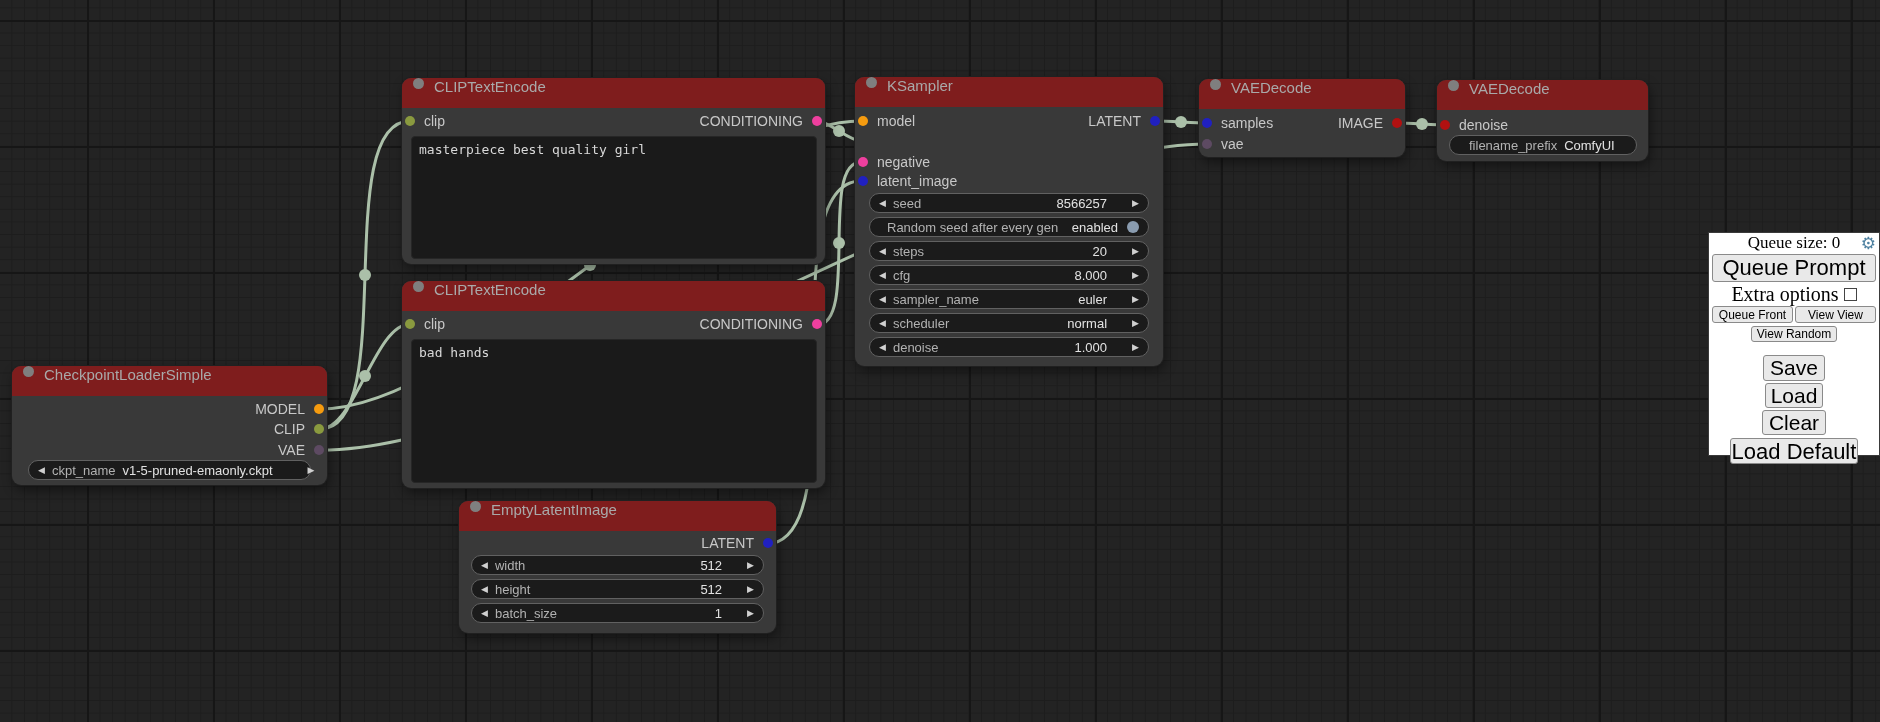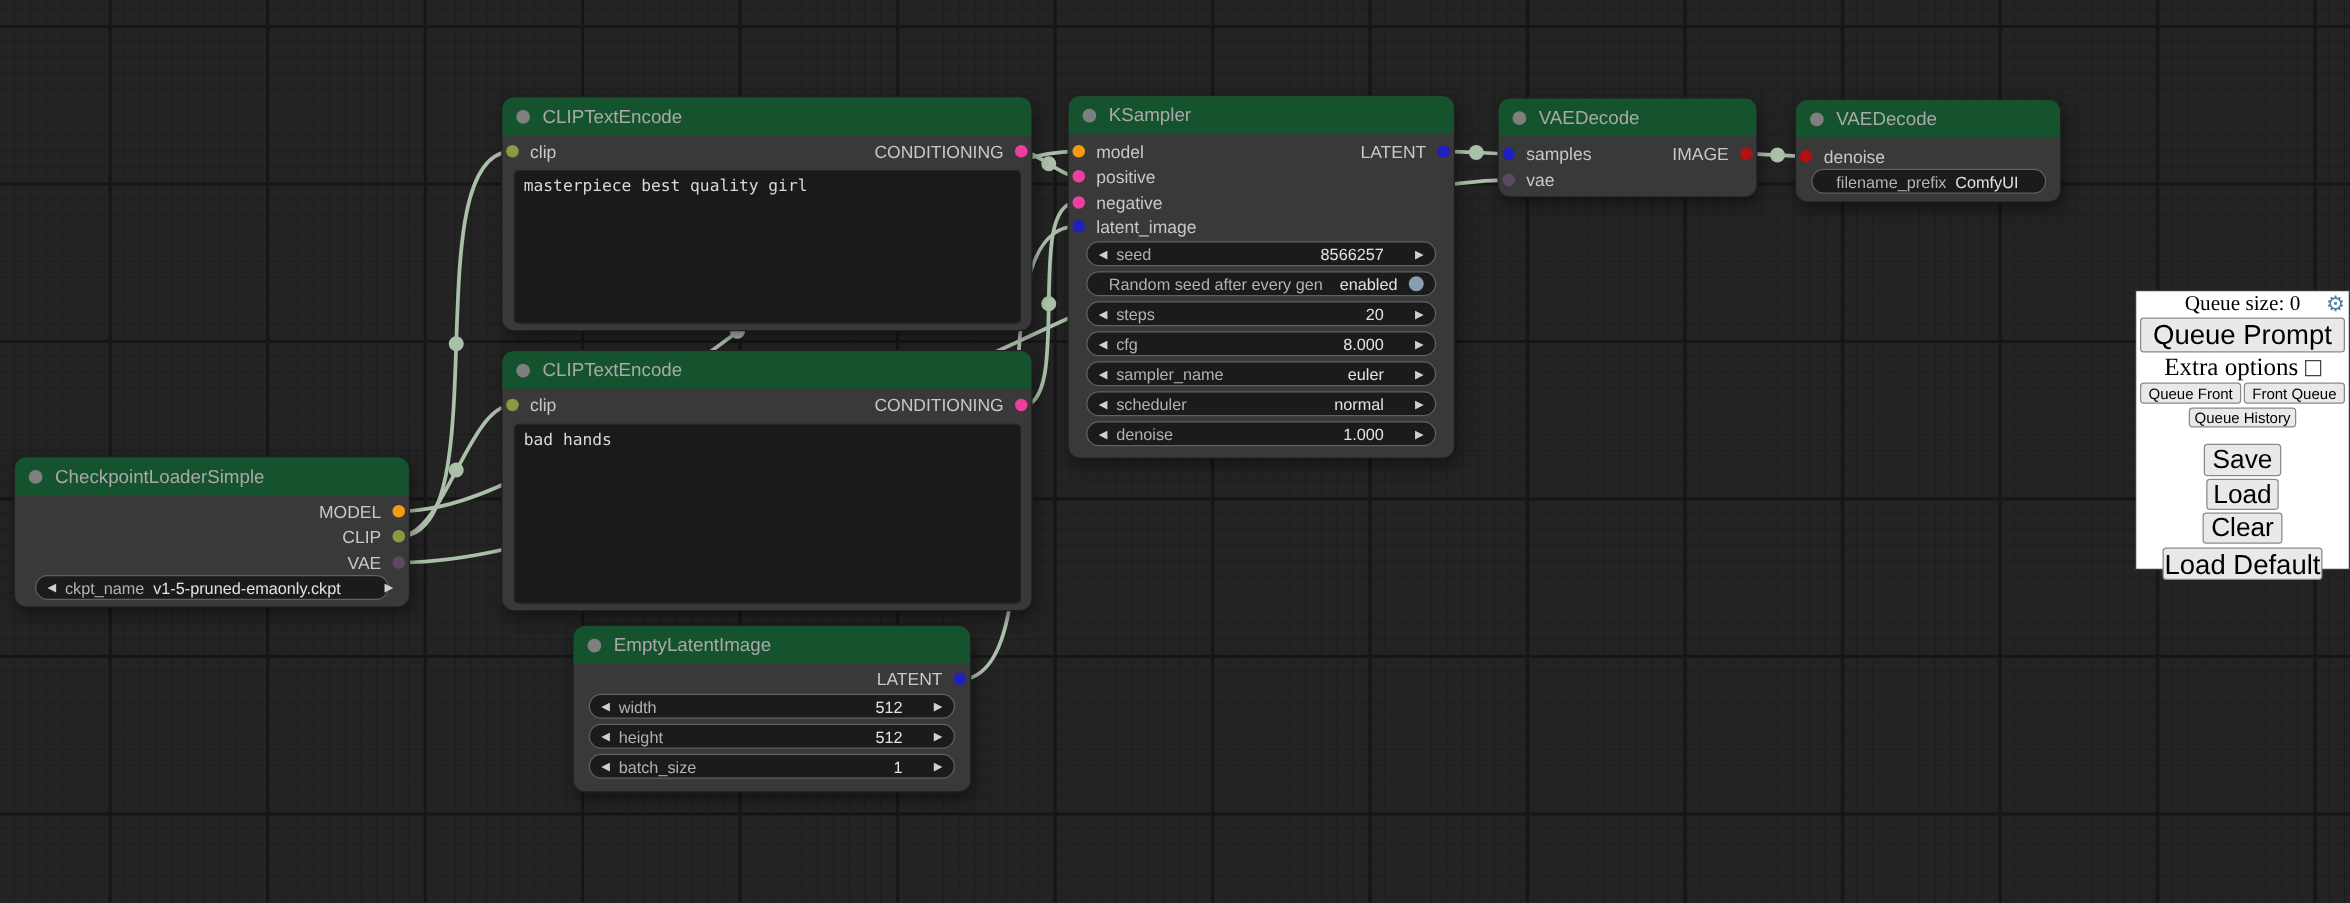--- a/index.html
+++ b/index.html
@@ -14,22 +14,22 @@
       linear-gradient(#1d1d1d 1px,transparent 1px);
     background-size:126px 126px,126px 126px,12.6px 12.6px,12.6px 12.6px;
     background-position:-39px -106px;
   }
   #wires{position:absolute;left:0;top:0;z-index:1;}
   .node{
     position:absolute;z-index:2;background:#393939;border-radius:9px;
     box-shadow:0 0 0 1px #202020,2px 5px 12px rgba(0,0,0,.45);
   }
   .node-title{
-    position:absolute;left:0;right:0;top:0;height:30px;background:#14532d;
-    border-radius:9px 9px 0 0;display:flex;align-items:center;
+    position:absolute;left:0;right:0;top:0;height:30px;background:#7f1d1d;
+    border-radius:9px 9px 0 0;display:flex;align-items:flex-start;
   }
   .tdot{width:11px;height:11px;border-radius:50%;background:#7f7f7f;margin-left:11px;flex:none;}
   .ttext{margin-left:10px;font-size:15px;color:#a9a9a9;white-space:nowrap;}
   .slot{position:absolute;left:0;right:0;height:20px;display:flex;align-items:center;font-size:14px;color:#c8c8c8;}
   .slot .dot{width:10px;height:10px;border-radius:50%;position:absolute;flex:none;}
   .slot.in{padding-left:22px;}
   .slot.in .dot{left:3px;}
   .slot.out{justify-content:flex-end;padding-right:22px;}
   .slot.out .dot{right:3px;}
   .widget{
@@ -187,24 +187,20 @@
 
 <div class="node" style="left:855px;top:77px;width:308px;height:289px">
   <div class="node-title">
     <span class="tdot"></span>
     <span class="ttext">KSampler</span>
   </div>
   <div class="slot in" style="top:34px">
     <span class="dot" style="background: rgb(245, 155, 15);"></span>
     <span class="sl">model</span>
   </div>
-  <div class="slot in" style="top:54px">
-    <span class="dot" style="background: rgb(238, 63, 158);"></span>
-    <span class="sl">positive</span>
-  </div>
   <div class="slot in" style="top:75px">
     <span class="dot" style="background: rgb(238, 63, 158);"></span>
     <span class="sl">negative</span>
   </div>
   <div class="slot in" style="top:94px">
     <span class="dot" style="background: rgb(32, 32, 192);"></span>
     <span class="sl">latent_image</span>
   </div>
   <div class="slot out" style="top:34px">
     <span class="sl">LATENT</span>
@@ -292,20 +288,20 @@
     <span class="queue-size">Queue size: 0</span>
     <span class="gear">⚙</span>
   </div>
   <button class="btn-queue-prompt">Queue Prompt</button>
   <div class="extra-row">
     <span class="extra-label">Extra options</span>
     <span class="checkbox"></span>
   </div>
   <div class="small-row">
     <button class="btn-small">Queue Front</button>
-    <button class="btn-small">Front Queue</button>
-  </div>
-  <button class="btn-history">Queue History</button>
+    <button class="btn-small">View View</button>
+  </div>
+  <button class="btn-history">View Random</button>
   <button class="btn-save">Save</button>
   <button class="btn-load">Load</button>
   <button class="btn-clear">Clear</button>
   <button class="btn-loaddef">Load Default</button>
 </div>
 
 </body></html>

